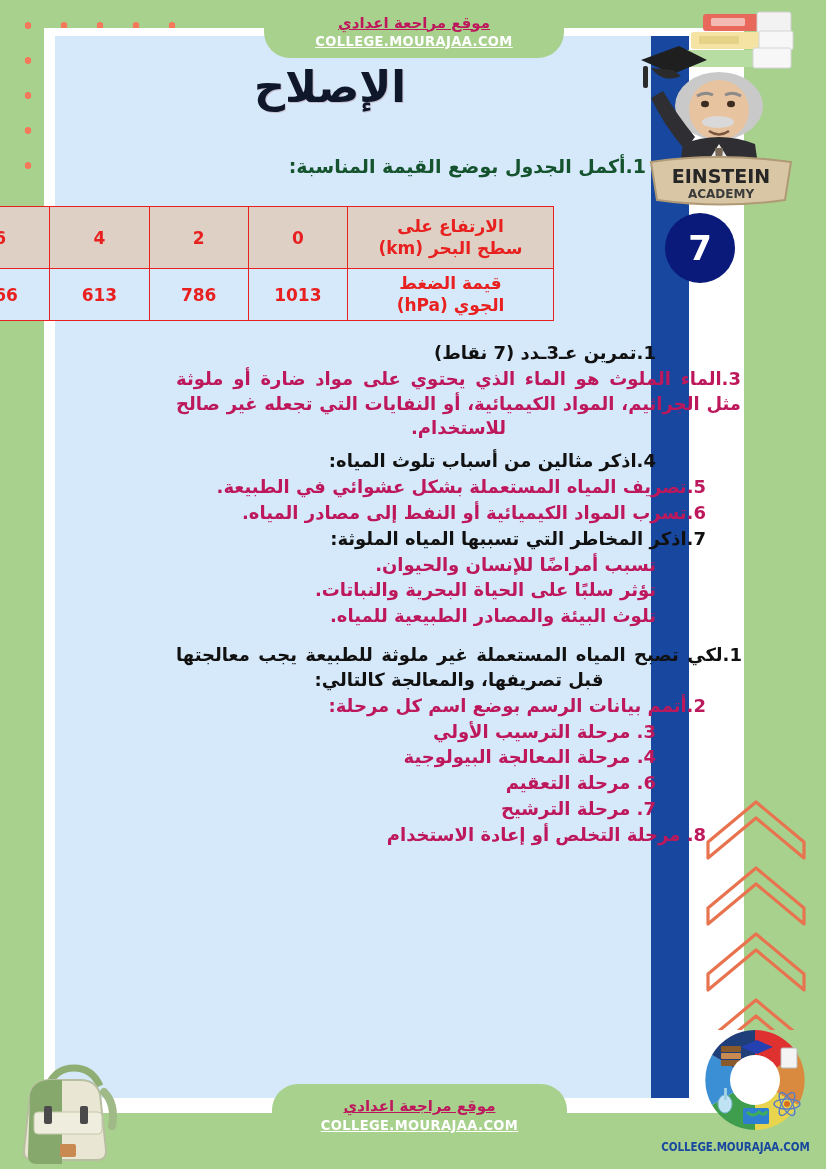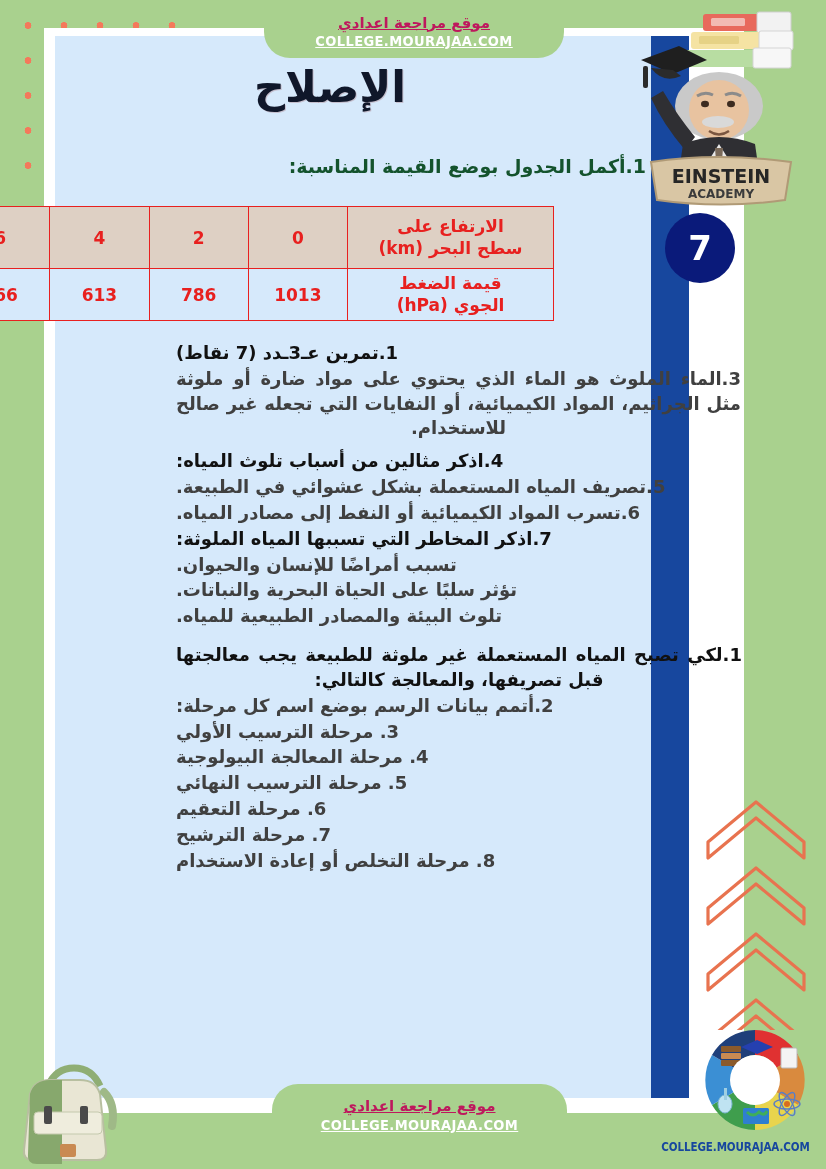--- a/index.html
+++ b/index.html
@@ -197,23 +197,23 @@
   }
   .ln {
     font-size: 18px;
     font-weight: bold;
     line-height: 1.38;
     text-align: right;
     margin-bottom: 1px;
     direction: rtl;
   }
   .ln.black { color: #111111; }
-  .ln.red { color: #404040; }
+  .ln.red { color: #be185d; }
   .ln.just { text-align: justify; text-align-last: center; }
-  .ln.center { text-align: left; }
+  .ln.center { text-align: right; }
 
   .gap-sm { height: 7px; }
   .gap-md { height: 13px; }
   .para-wide {
     width: 565px;
     margin-right: -85px;
     text-align: justify;
     text-align-last: center;
   }
   .para-wide2 {
@@ -401,21 +401,20 @@
     <div class="ln red center">تسبب أمراضًا للإنسان والحيوان.</div>
     <div class="ln red center">تؤثر سلبًا على الحياة البحرية والنباتات.</div>
     <div class="ln red center">تلوث البيئة والمصادر الطبيعية للمياه.</div>
 
     <div class="gap-md"></div>
 
     <div class="ln black just para-wide2">1.لكي تصبح المياه المستعملة غير ملوثة للطبيعة يجب معالجتها قبل تصريفها، والمعالجة كالتالي:</div>
     <div class="ln red center line-wide">2.أتمم بيانات الرسم بوضع اسم كل مرحلة:</div>
     <div class="ln red center">3. مرحلة الترسيب الأولي</div>
     <div class="ln red center">4. مرحلة المعالجة البيولوجية</div>
-    <div class="ln red center">5. مرحلة الترسيب النهائي</div>
     <div class="ln red center">6. مرحلة التعقيم</div>
     <div class="ln red center">7. مرحلة الترشيح</div>
     <div class="ln red center line-wide">8. مرحلة التخلص أو إعادة الاستخدام</div>
   </div>
 
   <div class="backpack">
     <svg width="120" height="108" viewBox="0 0 120 108">
       <path d="M40 28 q8 -18 26 -18 q18 0 26 18" fill="none" stroke="#8fae74" stroke-width="7"></path>
       <path d="M22 36 q4 -14 20 -14 l30 0 q16 0 20 14 l6 56 q1 10 -9 10 l-64 0 q-10 0 -9 -10 z" fill="#e9e6d4" stroke="#b8bfa0" stroke-width="2"></path>
       <path d="M22 36 q4 -14 20 -14 l12 0 l0 84 l-25 0 q-10 0 -9 -10 z" fill="#87a86d"></path>

